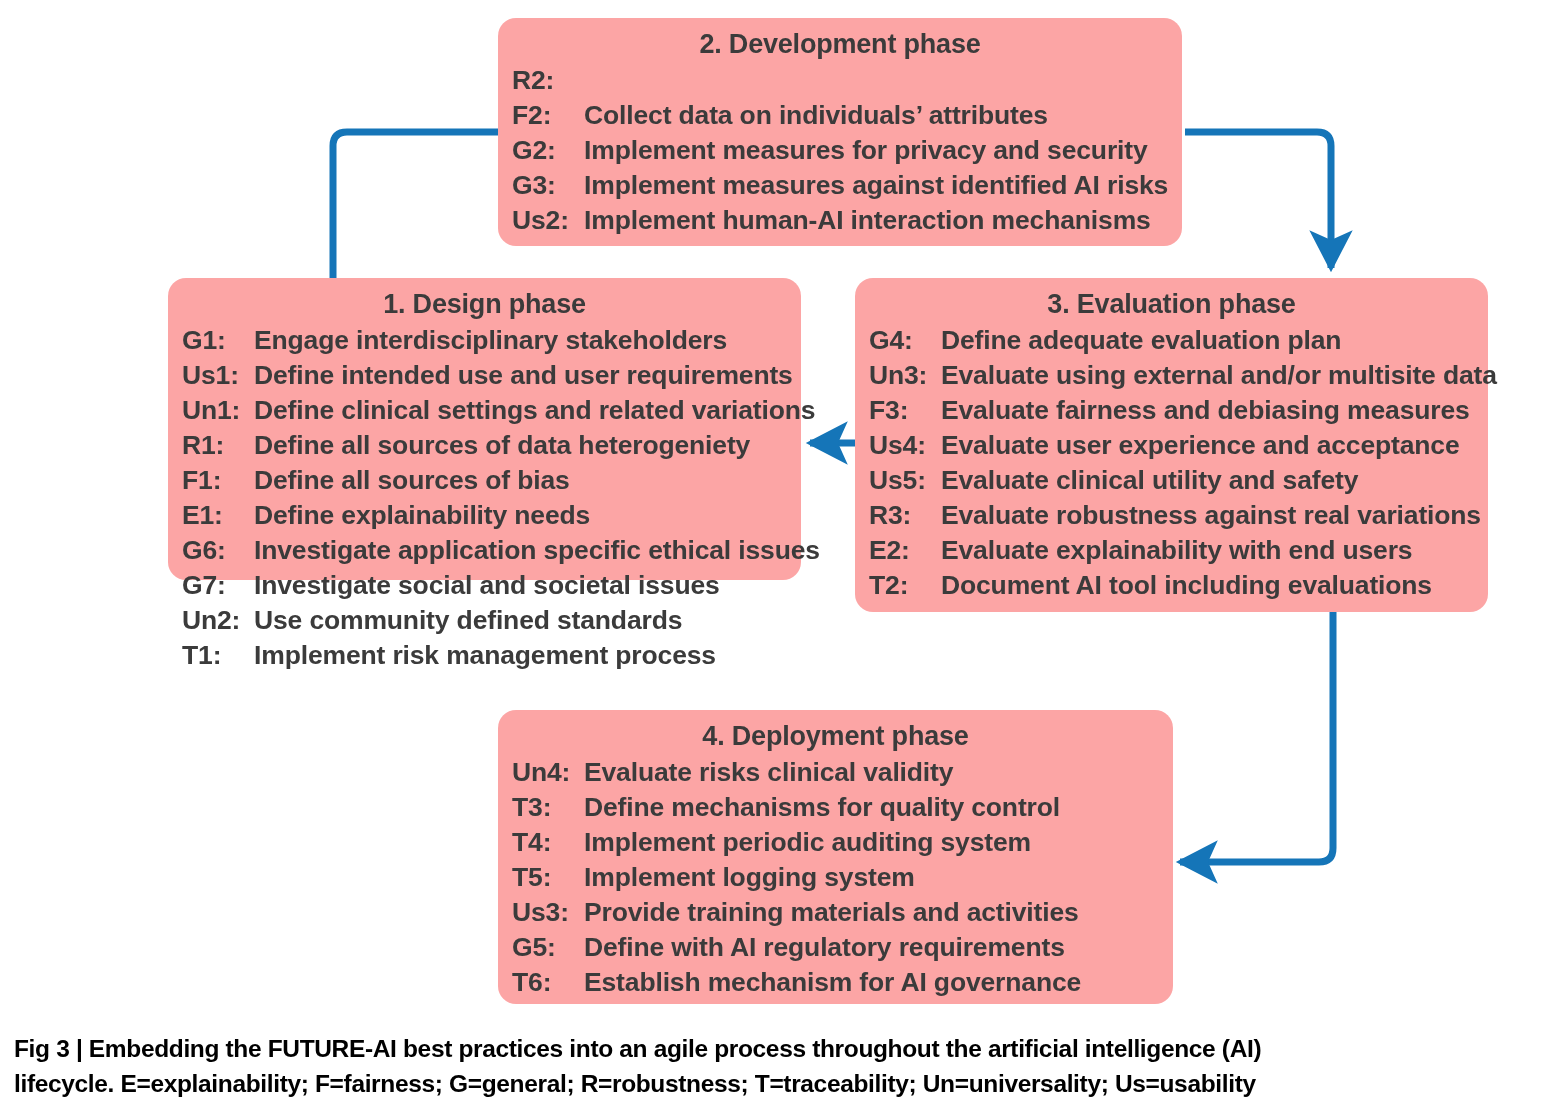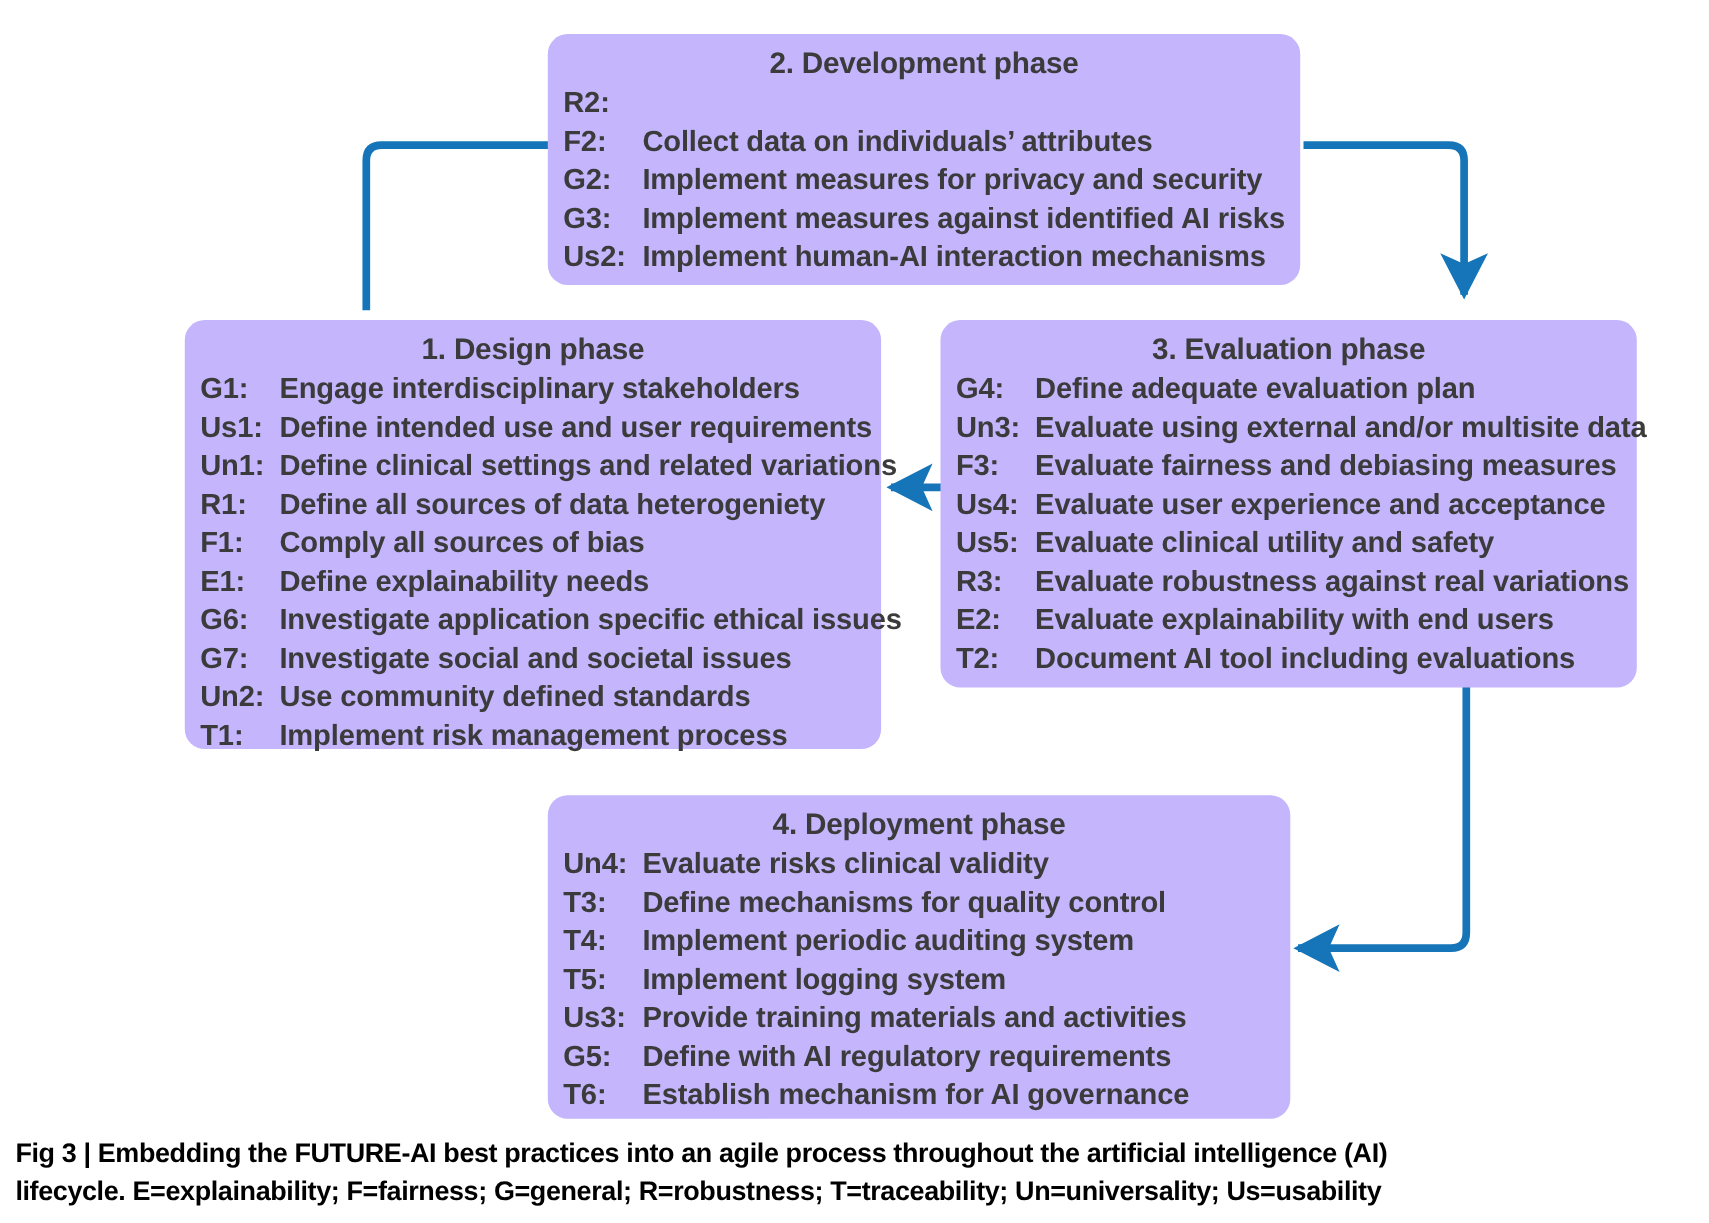--- a/index.html
+++ b/index.html
@@ -27,25 +27,24 @@
     position: absolute;
     left: 0; top: 0;
     width: 1554px;
     height: 1112px;
     pointer-events: none;
   }
 
   
   .phase-box {
     position: absolute;
-    background: #c4b5fd;
+    background: #fca5a5;
     border-radius: 18px;
     box-sizing: border-box;
     padding: 10px 14px 14px 14px;
-    margin-top: 13px;
   }
 
   .phase-title {
     text-align: center;
     font-weight: bold;
     font-size: 27px;
     color: #3b3b3b;
     letter-spacing: -0.2px;
     line-height: 1.22;
     margin-bottom: 2px;
@@ -85,21 +84,21 @@
   #box-evaluate .practice-code { width: 72px; }
   #box-deploy   .practice-code { width: 72px; }
 
   
   #box-develop {
     left: 498px;  top: 18px;
     width: 684px; height: 228px;
   }
   #box-design {
     left: 168px;  top: 278px;
-    width: 633px; height: 390px;
+    width: 633px; height: 302px;
   }
   #box-evaluate {
     left: 855px;  top: 278px;
     width: 633px; height: 334px;
   }
   #box-deploy {
     left: 498px;  top: 710px;
     width: 675px; height: 294px;
   }
 
@@ -177,21 +176,21 @@
       <li class="practice-row">
         <span class="practice-code">Un1:</span>
         <span class="practice-text">Define clinical settings and related variations</span>
       </li>
       <li class="practice-row">
         <span class="practice-code">R1:</span>
         <span class="practice-text">Define all sources of data heterogeniety</span>
       </li>
       <li class="practice-row">
         <span class="practice-code">F1:</span>
-        <span class="practice-text">Comply all sources of bias</span>
+        <span class="practice-text">Define all sources of bias</span>
       </li>
       <li class="practice-row">
         <span class="practice-code">E1:</span>
         <span class="practice-text">Define explainability needs</span>
       </li>
       <li class="practice-row">
         <span class="practice-code">G6:</span>
         <span class="practice-text">Investigate application specific ethical issues</span>
       </li>
       <li class="practice-row">

